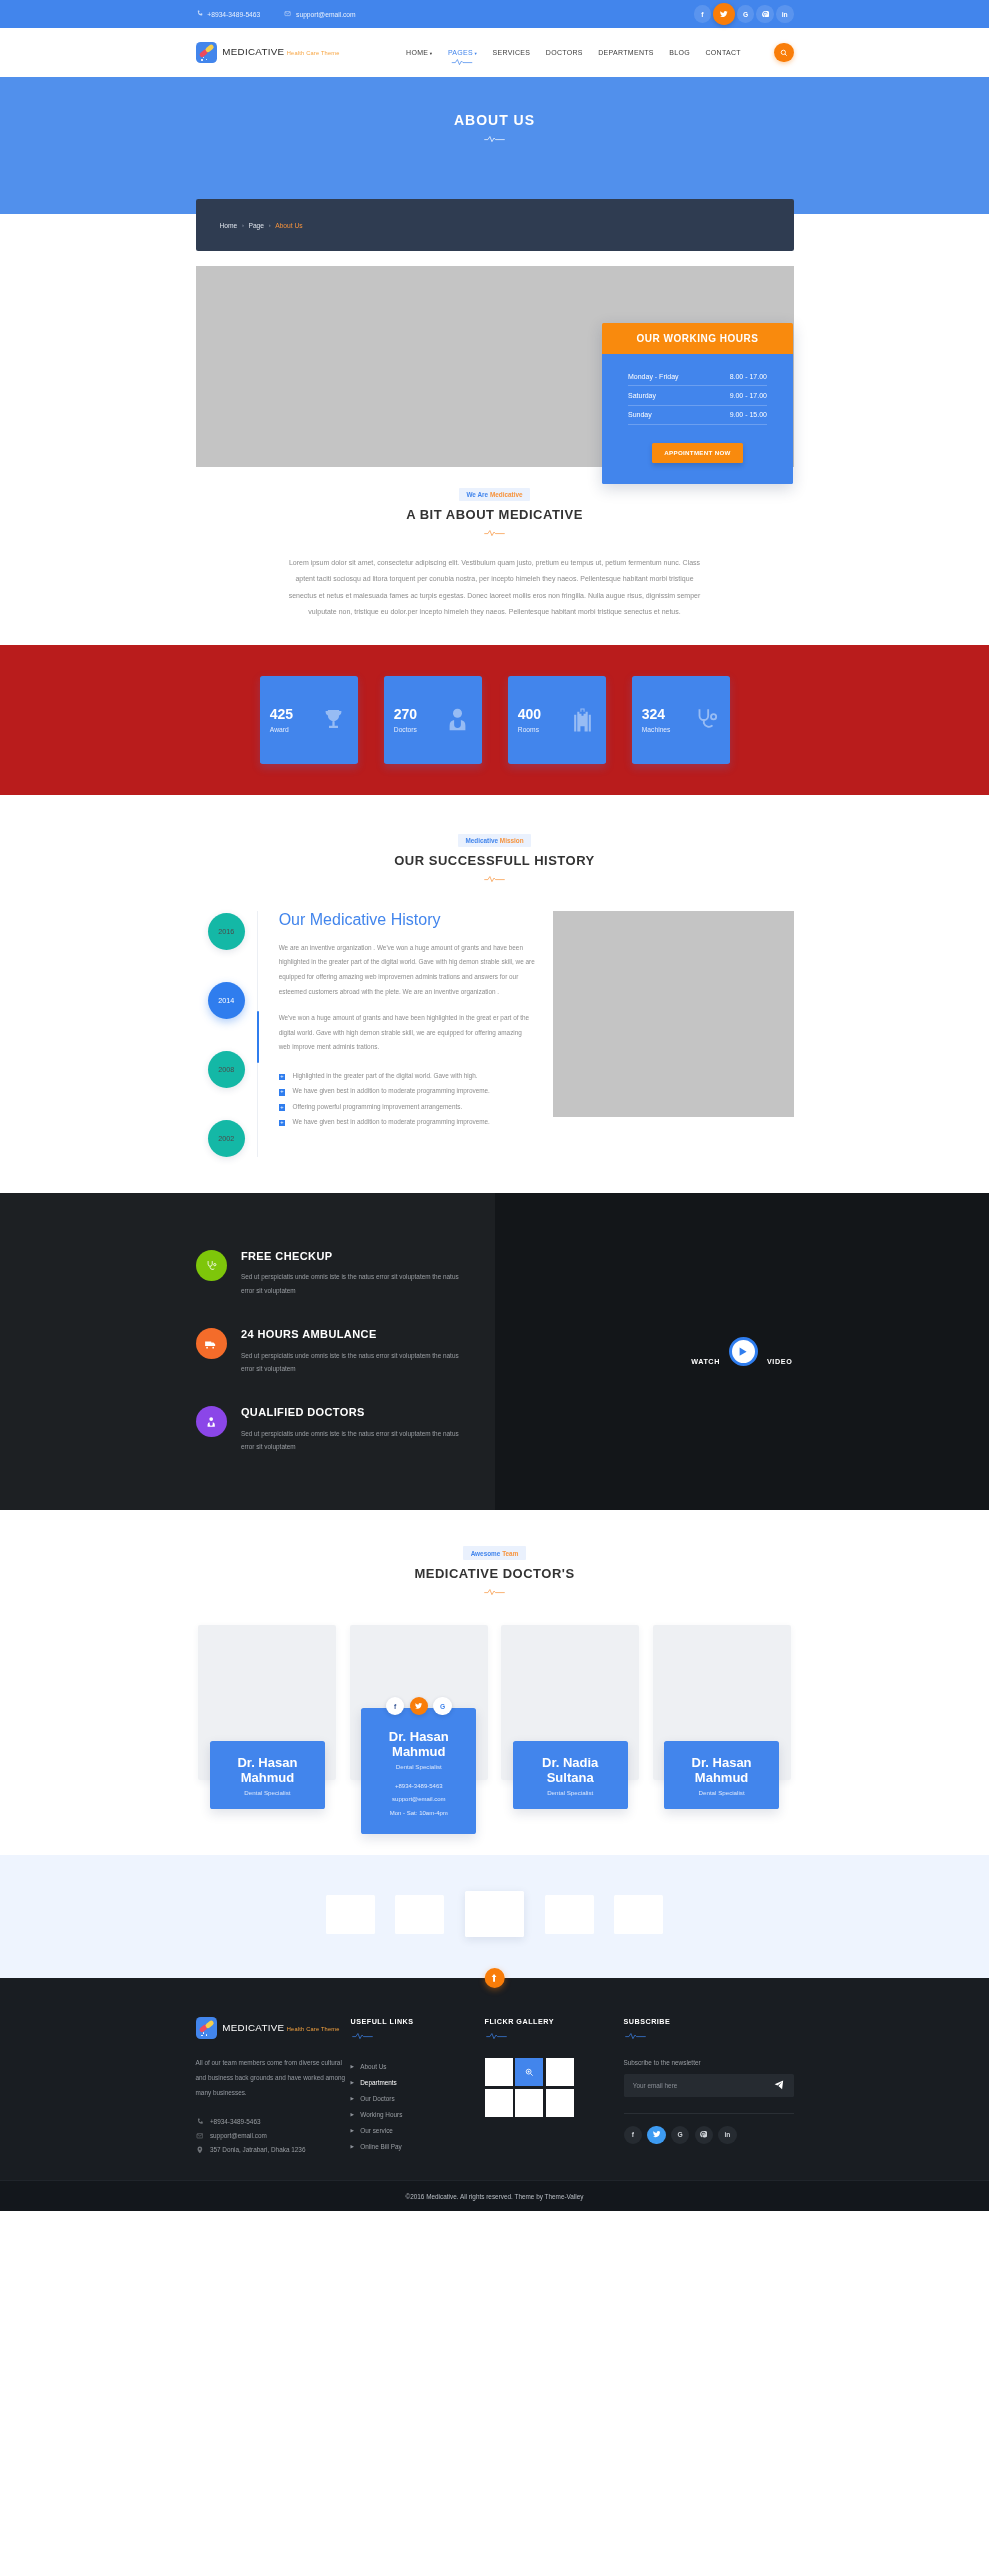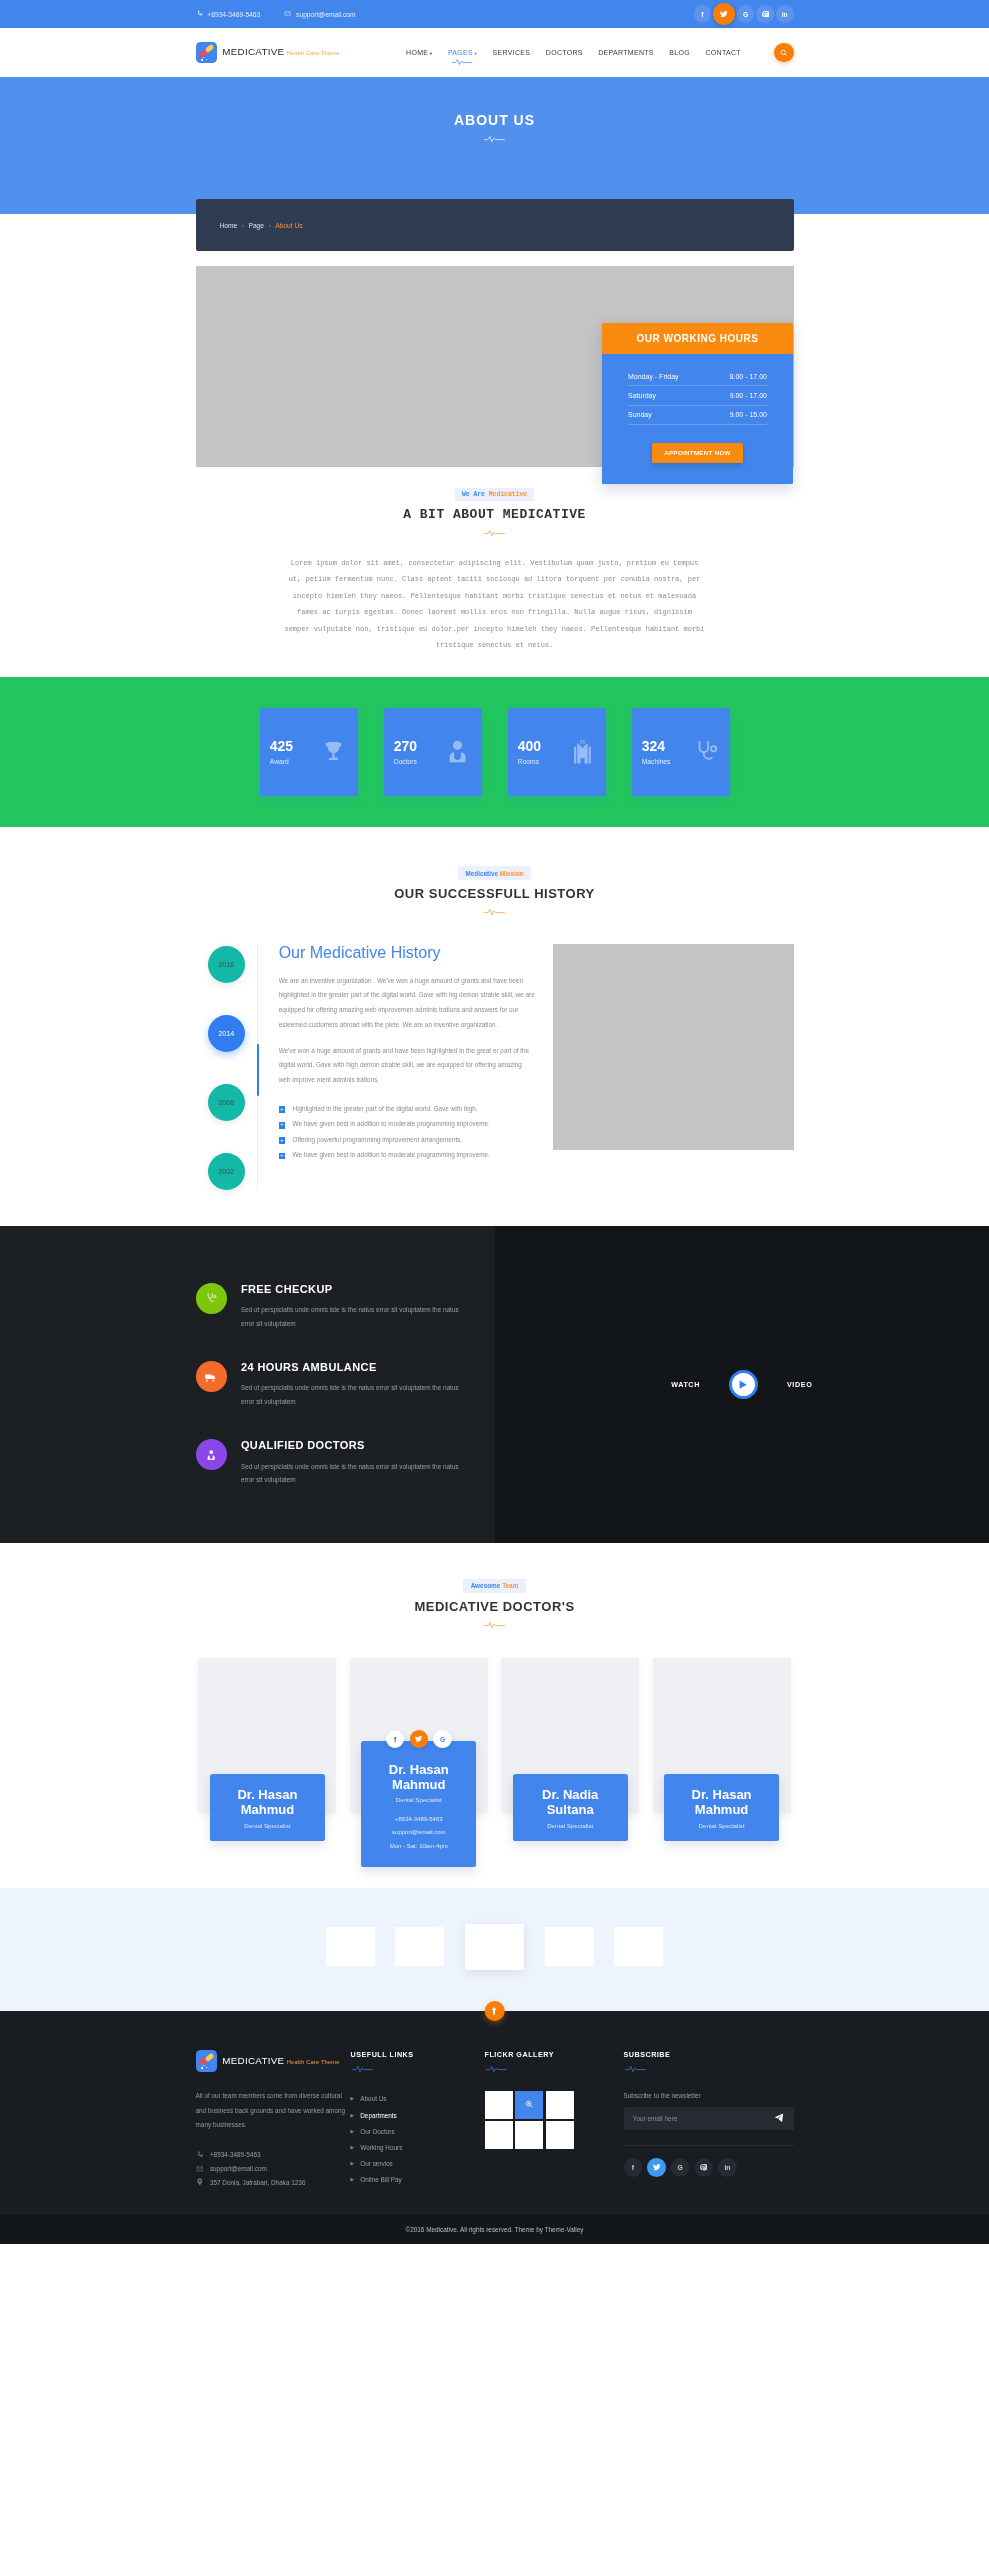--- a/index.html
+++ b/index.html
@@ -82,33 +82,33 @@
     box-shadow:0 4.1px 14.4px rgba(20,40,80,.18); border-radius:1.5px; overflow:hidden;
   }
   .hours-head { background:#f98a0d; color:#fff; text-align:center; padding:9.8px 0; font-size:10px; font-weight:bold; letter-spacing:0.5px; }
   .hours-body { background:#4285ec; padding:13.4px 26px 20.6px; }
   .hrow { display:flex; justify-content:space-between; align-items:center; color:#fff; font-size:7px; padding:5.7px 0 5.7px; border-bottom:0.5px solid rgba(255,255,255,.22); }
   .appt-btn {
     display:block; margin:17.5px auto 0; background:#f98a0d; color:#fff;
     border:none; padding:6.7px 12.4px; font-size:6.2px; font-weight:bold; letter-spacing:0.3px;
     border-radius:1.5px; font-family:inherit; box-shadow:0 2.1px 5.2px rgba(0,0,0,.15);
   }
-  .about-copy { width:422px; margin:20.6px auto 0; text-align:center;font-family:Liberation Mono, monospace; }
+  .about-copy { width:422px; margin:20.6px auto 0; text-align:center; }
   .badge {
     display:inline-block; background:#eaf1fd; color:#4285ec; font-size:6.4px;
     font-weight:bold; padding:3.1px 7.2px; border-radius:1px;
   }
   .badge b { color:#f7933c; font-weight:bold; }
   h2.sect { font-size:13px; color:#333; letter-spacing:0.5px; margin-top:6.2px; font-weight:bold; }
   .pulse { display:block; width:23px; height:8.2px; }
   .sect-pulse { margin:7.2px auto 0; }
   .about-p { margin-top:17.5px; font-size:7px; line-height:2.35; color:#8d8d8d; }
 
   
-  .counters-outer { background:#22c55e; margin-top:24px; padding:31px 0; }
+  .counters-outer { background:#b91c1c; margin-top:24px; padding:31px 0; }
   .counters { display:flex; justify-content:center; gap:26px; }
   .ctr {
     width:98px; height:88px; background:#4285ec; border-radius:2.6px;
     display:flex; align-items:center; padding:0 10.3px; gap:5.2px;
     box-shadow:0 3.1px 8.2px rgba(66,133,236,.22);
   }
   .ctr-num { color:#fff; font-size:14px; font-weight:bold; line-height:1.1; }
   .ctr-lbl { color:#e3ecfd; font-size:6.7px; margin-top:3.6px; }
   .ctr-ic { margin-left:auto; opacity:.45; }
 
@@ -139,21 +139,21 @@
   
   .features { display:flex; height:317px; }
   .feat-left { flex:1; background:#1d2023; display:flex; align-items:center; }
   .feat-inner { width:299px; margin-left:auto; padding-right:31px; }
   .feat { display:flex; gap:14.4px; margin-bottom:31px; }
   .feat:last-child { margin-bottom:0; }
   .fic { width:31px; height:31px; border-radius:50%; flex:none; display:flex; align-items:center; justify-content:center; }
   .feat h4 { color:#fff; font-size:11px; letter-spacing:0.4px; font-weight:bold; }
   .feat p { color:#9a9ea3; font-size:6.4px; line-height:2.1; margin-top:8.2px; }
   .feat-right { flex:1; background:#131619; display:flex; align-items:center; justify-content:center; }
-  .watch { display:flex; align-items:center; gap:29px; }
+  .watch { display:flex; align-items:flex-end; gap:9px; }
   .watch span { color:#fff; font-size:7.2px; font-weight:bold; letter-spacing:0.6px; }
   .playbtn {
     width:29px; height:29px; border-radius:50%; background:#fff;
     border:3.1px solid #2f7dee; display:flex; align-items:center; justify-content:center;
   }
 
   
   .doctors { padding:36px 0 20.6px; text-align:center; }
   .doc-row { display:flex; justify-content:center; gap:13.4px; margin-top:29px; align-items:flex-start; }
   .doc { width:138px; position:relative; }

